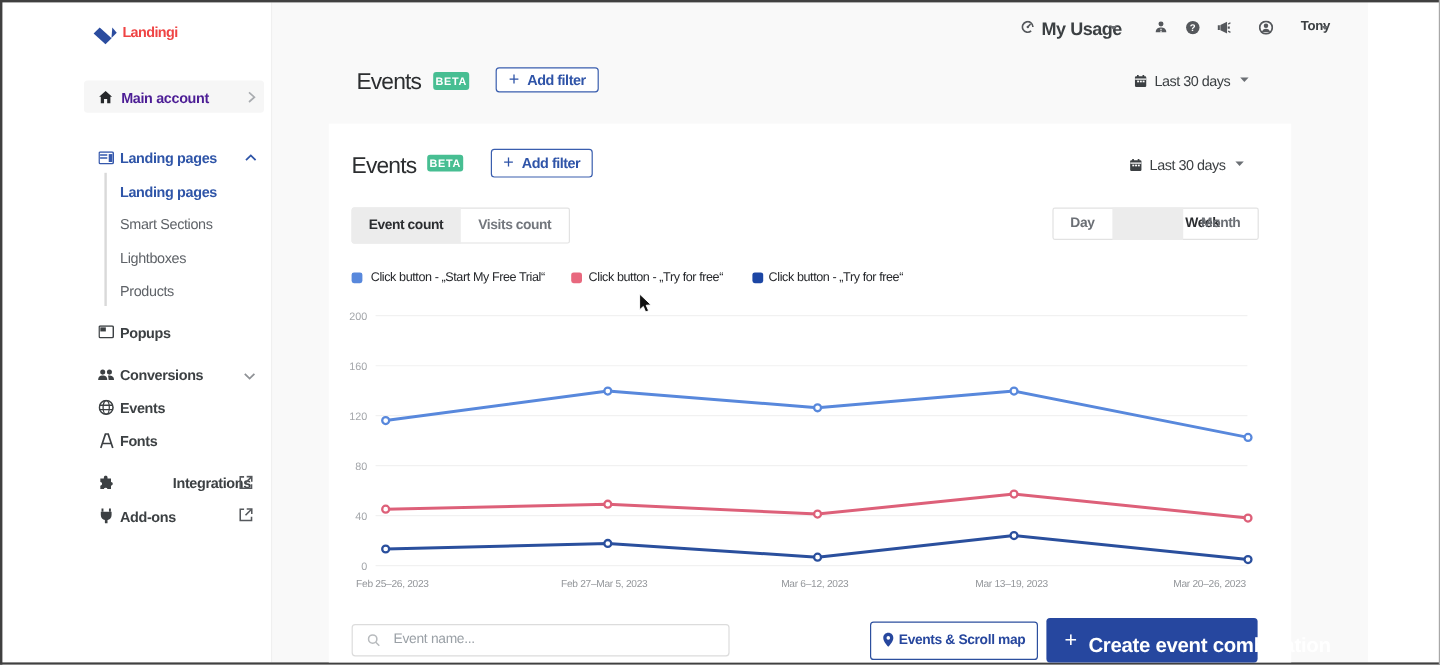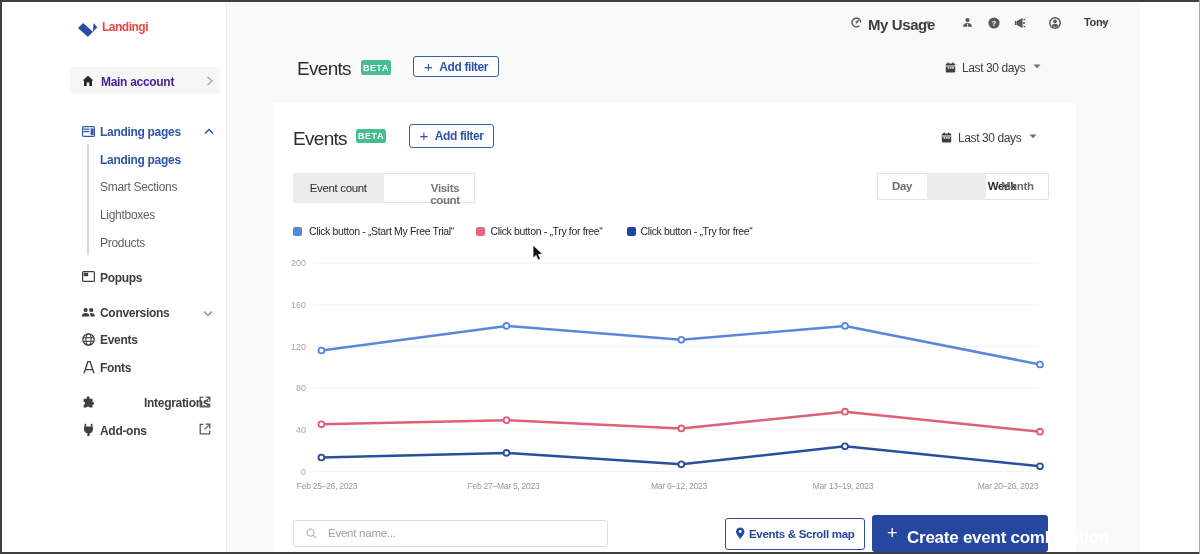--- a/index.html
+++ b/index.html
@@ -187,22 +187,22 @@
   <rect x="4.9" y="5.2" width="1.6" height="1.4" fill="#fff"></rect>
   <rect x="7.2" y="5.2" width="1.6" height="1.4" fill="#fff"></rect>
 </svg>
 <div class="abs" style="left:958px; top:130.5px; font-size:12px; color:#3c4043; letter-spacing:-0.4px;">Last 30 days</div>
 <svg class="abs" style="left:1029px; top:134px;" width="8" height="5" viewBox="0 0 8 5">
   <path d="M0.5 0.5 L4 4.3 L7.5 0.5 Z" fill="#6b6f74"></path>
 </svg>
 
 <div class="abs" style="left:292.5px; top:173px; width:182px; height:29.5px; border:1px solid #e2e2e2; border-radius:2px; background:#fff;"></div>
 <div class="abs" style="left:292.5px; top:173px; width:91.5px; height:29.5px; background:#ececec; border-radius:2px 0 0 2px;"></div>
-<div class="abs" style="left:292.5px; top:182px; width:91.5px; text-align:center; font-size:11.5px; font-weight:normal; color:#2b2d30; letter-spacing:-0.35px;">Event count</div>
-<div class="abs" style="left:384px; top:182px; width:90px; text-align:center; font-size:11.5px; font-weight:bold; color:#73777d; letter-spacing:-0.35px;padding-left:32px;">Visits count</div>
+<div class="abs" style="left:292.5px; top:182px; width:91.5px; text-align:center; font-size:11.5px; font-weight:bold; color:#2b2d30; letter-spacing:-0.35px;">Event count</div>
+<div class="abs" style="left:384px; top:182px; width:90px; text-align:center; font-size:11.5px; font-weight:bold; color:#73777d; letter-spacing:-0.35px;">Visits count</div>
 
 <div class="abs" style="left:877px; top:172.5px; width:172px; height:27px; border:1px solid #e2e2e2; border-radius:2px; background:#fff;"></div>
 <div class="abs" style="left:927px; top:172.5px; width:58.5px; height:27px; background:#ececec;"></div>
 <div class="abs" style="left:877px; top:179.5px; width:50px; text-align:center; font-size:11.5px; font-weight:bold; color:#6b6f75; letter-spacing:-0.35px;">Day</div>
 <div class="abs" style="left:974px; top:179.5px; width:56px; text-align:center; font-size:11.5px; font-weight:bold; color:#2b2d30; letter-spacing:-0.35px;">Week</div>
 <div class="abs" style="left:985.5px; top:179.5px; width:63.5px; text-align:center; font-size:11.5px; font-weight:bold; color:#6b6f75; letter-spacing:-0.35px;">Month</div>
 
 <div class="abs" style="left:292.5px; top:226.5px; width:9px; height:9px; border-radius:2px; background:#5888dc;"></div>
 <div class="abs" style="left:309px; top:224.5px; font-size:10.5px; color:#26282c; letter-spacing:-0.35px;">Click button - „Start My Free Trial“</div>
 <div class="abs" style="left:476px; top:226.5px; width:9px; height:9px; border-radius:2px; background:#e8687e;"></div>

